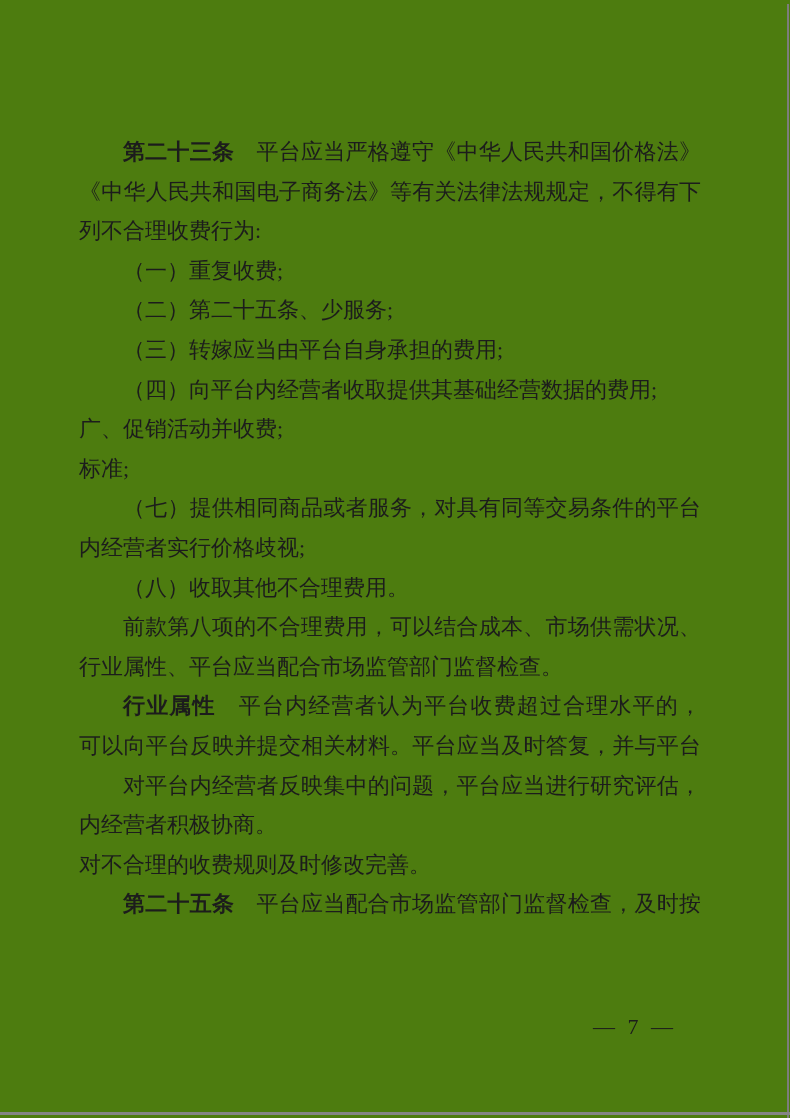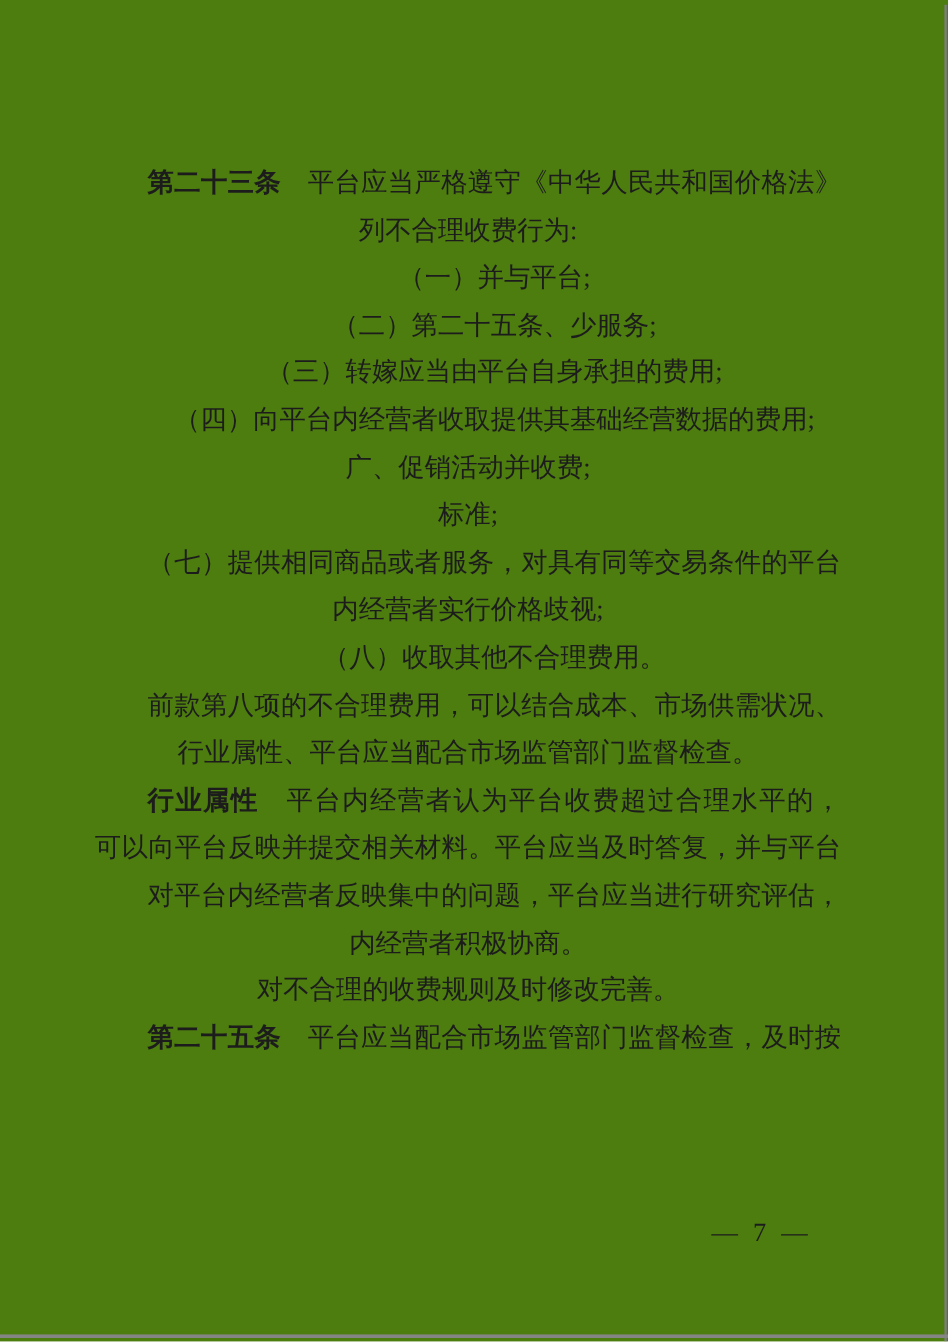--- a/index.html
+++ b/index.html
@@ -20,21 +20,20 @@
     left: 79px;
     top: 132px;
     width: 622px;
     font-size: 22px;
     line-height: 39.6px;
     color: #1c1c1c;
     letter-spacing: 0px;
   }
   .line {
     white-space: nowrap;
-    text-align: center;
   }
   .line.indent {
     text-indent: 2em;
   }
   .line.full {
     white-space: normal;
     text-align: justify;
     text-align-last: justify;
     text-justify: inter-character;
   }
@@ -66,22 +65,23 @@
     height: 3px;
     background: #858585;
   }
 </style>
 </head>
 <body>
 
 <div class="sheet">
   <div class="content">
       <div class="line indent full"><span class="b">第二十三条</span><span>　平台应当严格遵守《中华人民共和国价格法》</span></div>
+      <div class="line full"><span>《中华人民共和国电子商务法》等有关法律法规规定，不得有下</span></div>
       <div class="line"><span>列不合理收费行为:</span></div>
-      <div class="line indent"><span>（一）并与平台;</span></div>
+      <div class="line indent"><span>（一）重复收费;</span></div>
       <div class="line indent"><span>（二）第二十五条、少服务;</span></div>
       <div class="line indent"><span>（三）转嫁应当由平台自身承担的费用;</span></div>
       <div class="line indent"><span>（四）向平台内经营者收取提供其基础经营数据的费用;</span></div>
       <div class="line"><span>广、促销活动并收费;</span></div>
       <div class="line"><span>标准;</span></div>
       <div class="line indent full"><span>（七）提供相同商品或者服务，对具有同等交易条件的平台</span></div>
       <div class="line"><span>内经营者实行价格歧视;</span></div>
       <div class="line indent"><span>（八）收取其他不合理费用。</span></div>
       <div class="line indent full"><span>前款第八项的不合理费用，可以结合成本、市场供需状况、</span></div>
       <div class="line"><span>行业属性、平台应当配合市场监管部门监督检查。</span></div>

